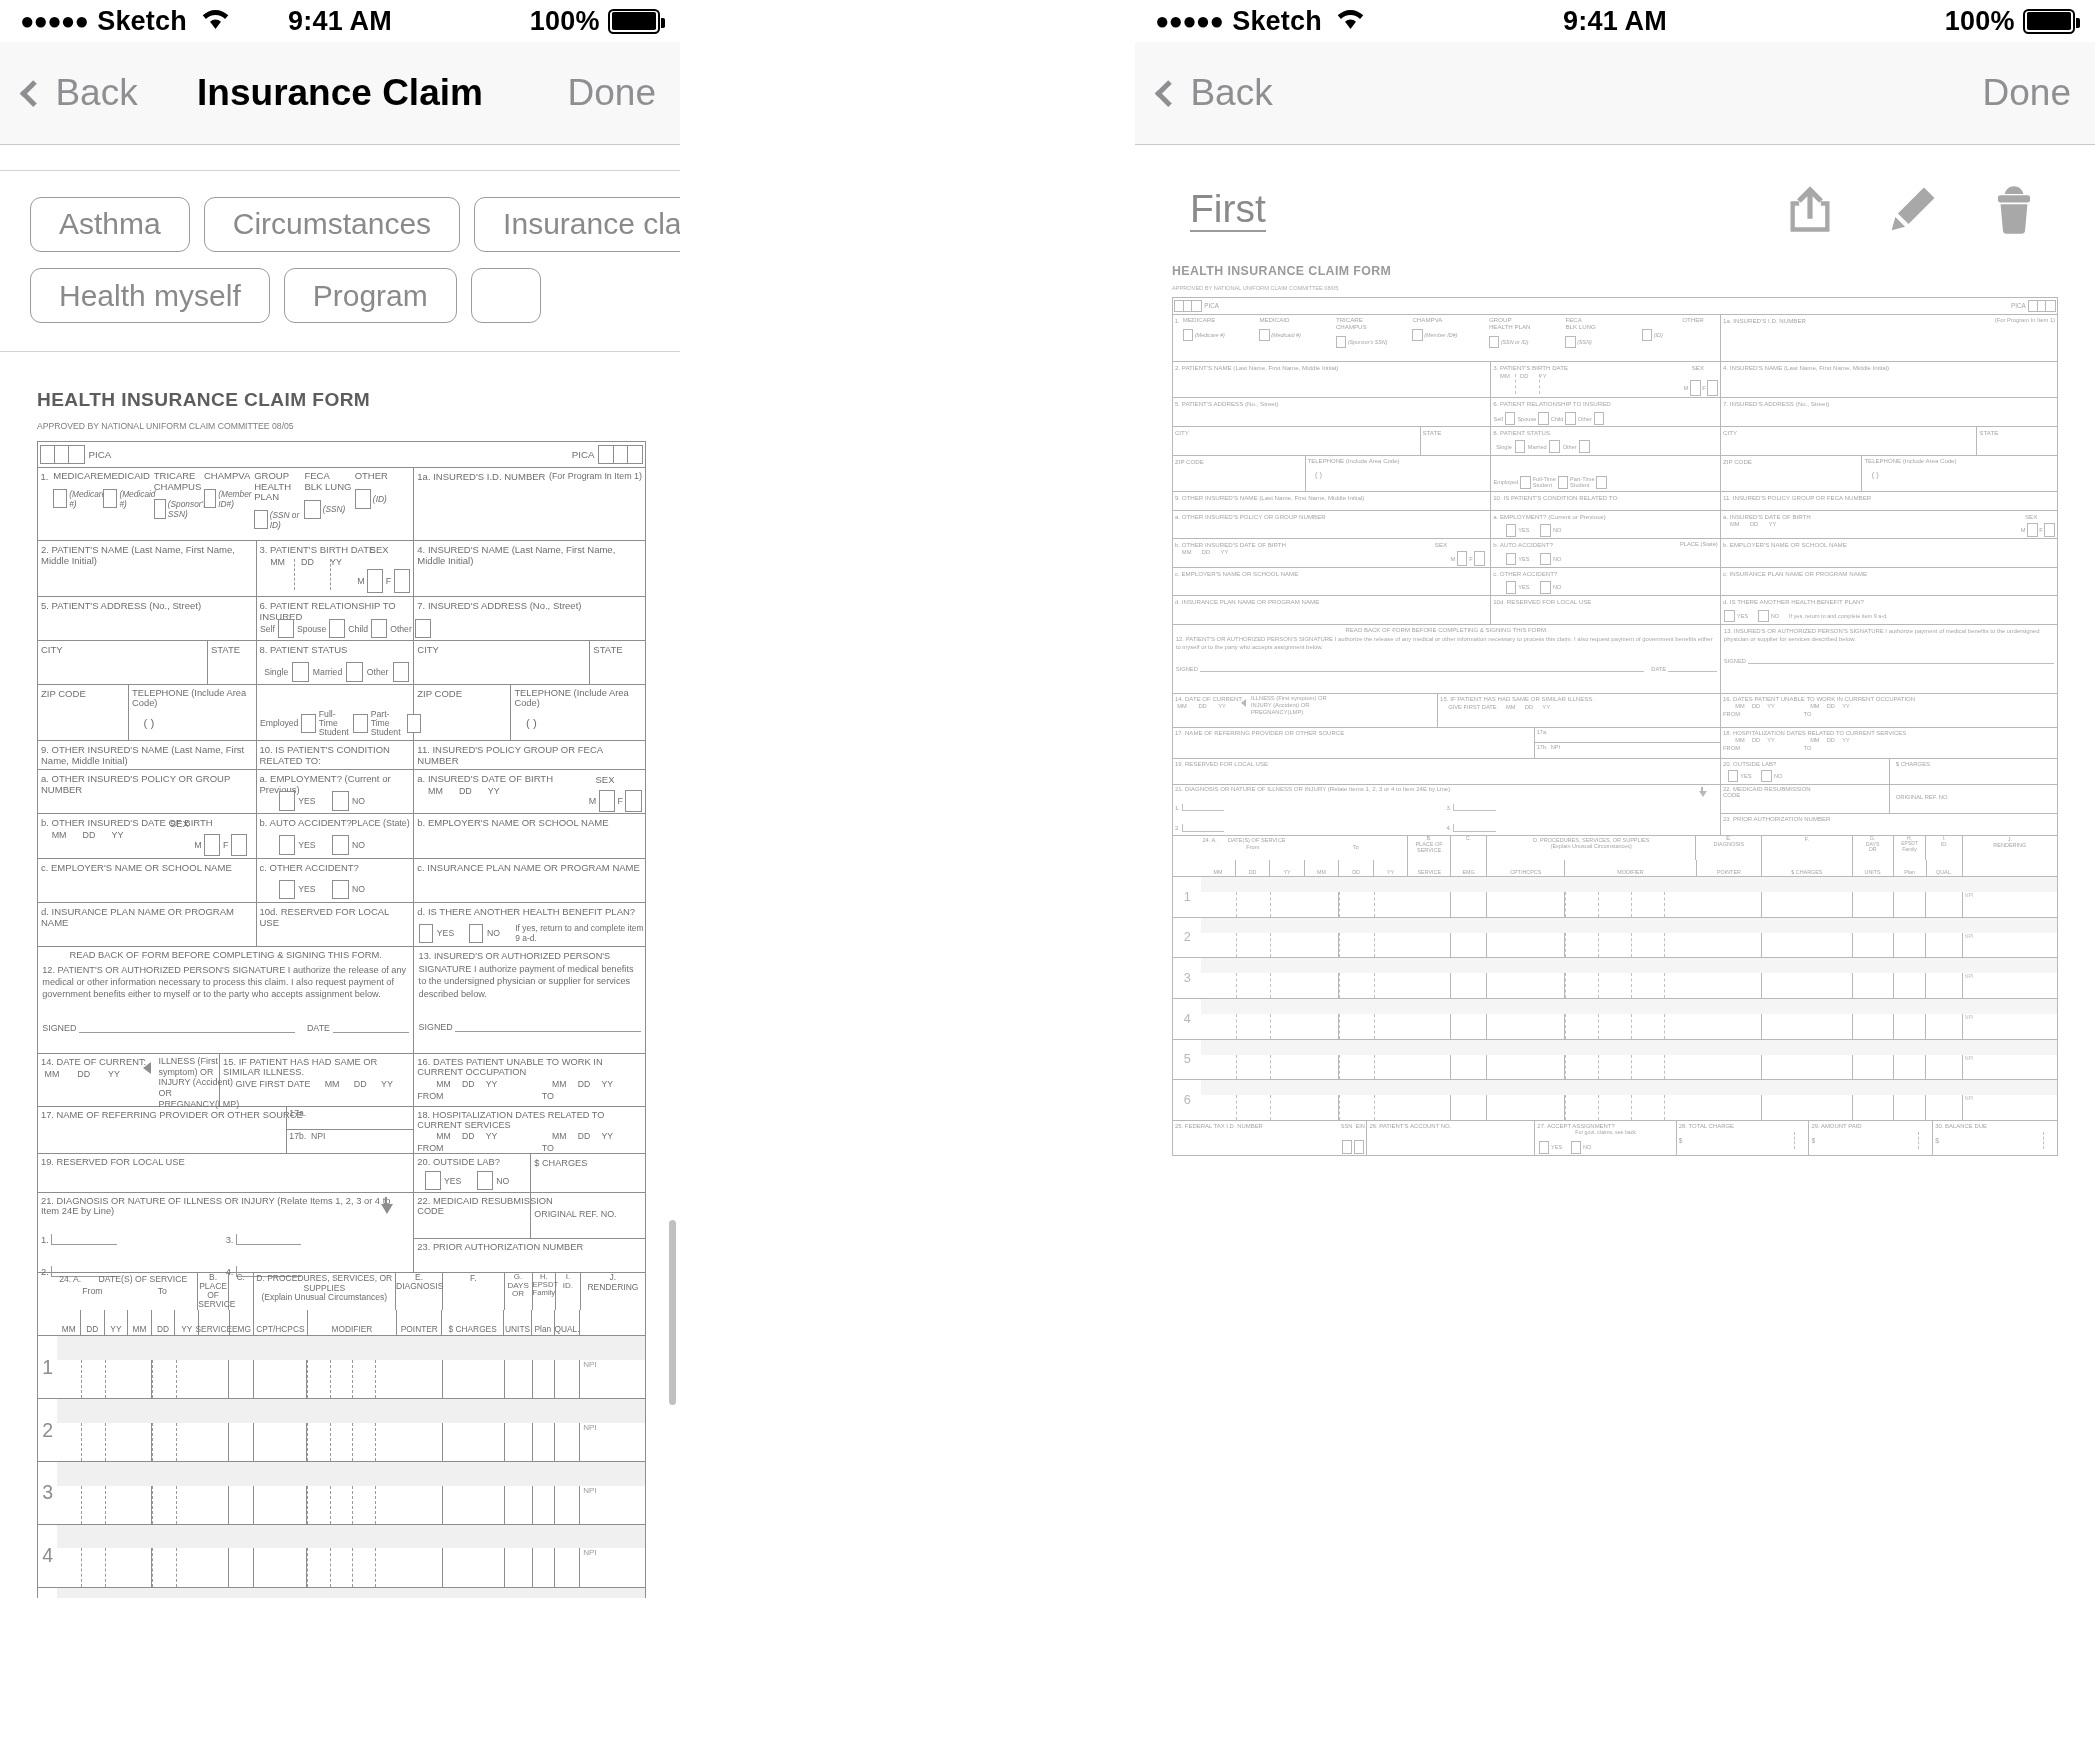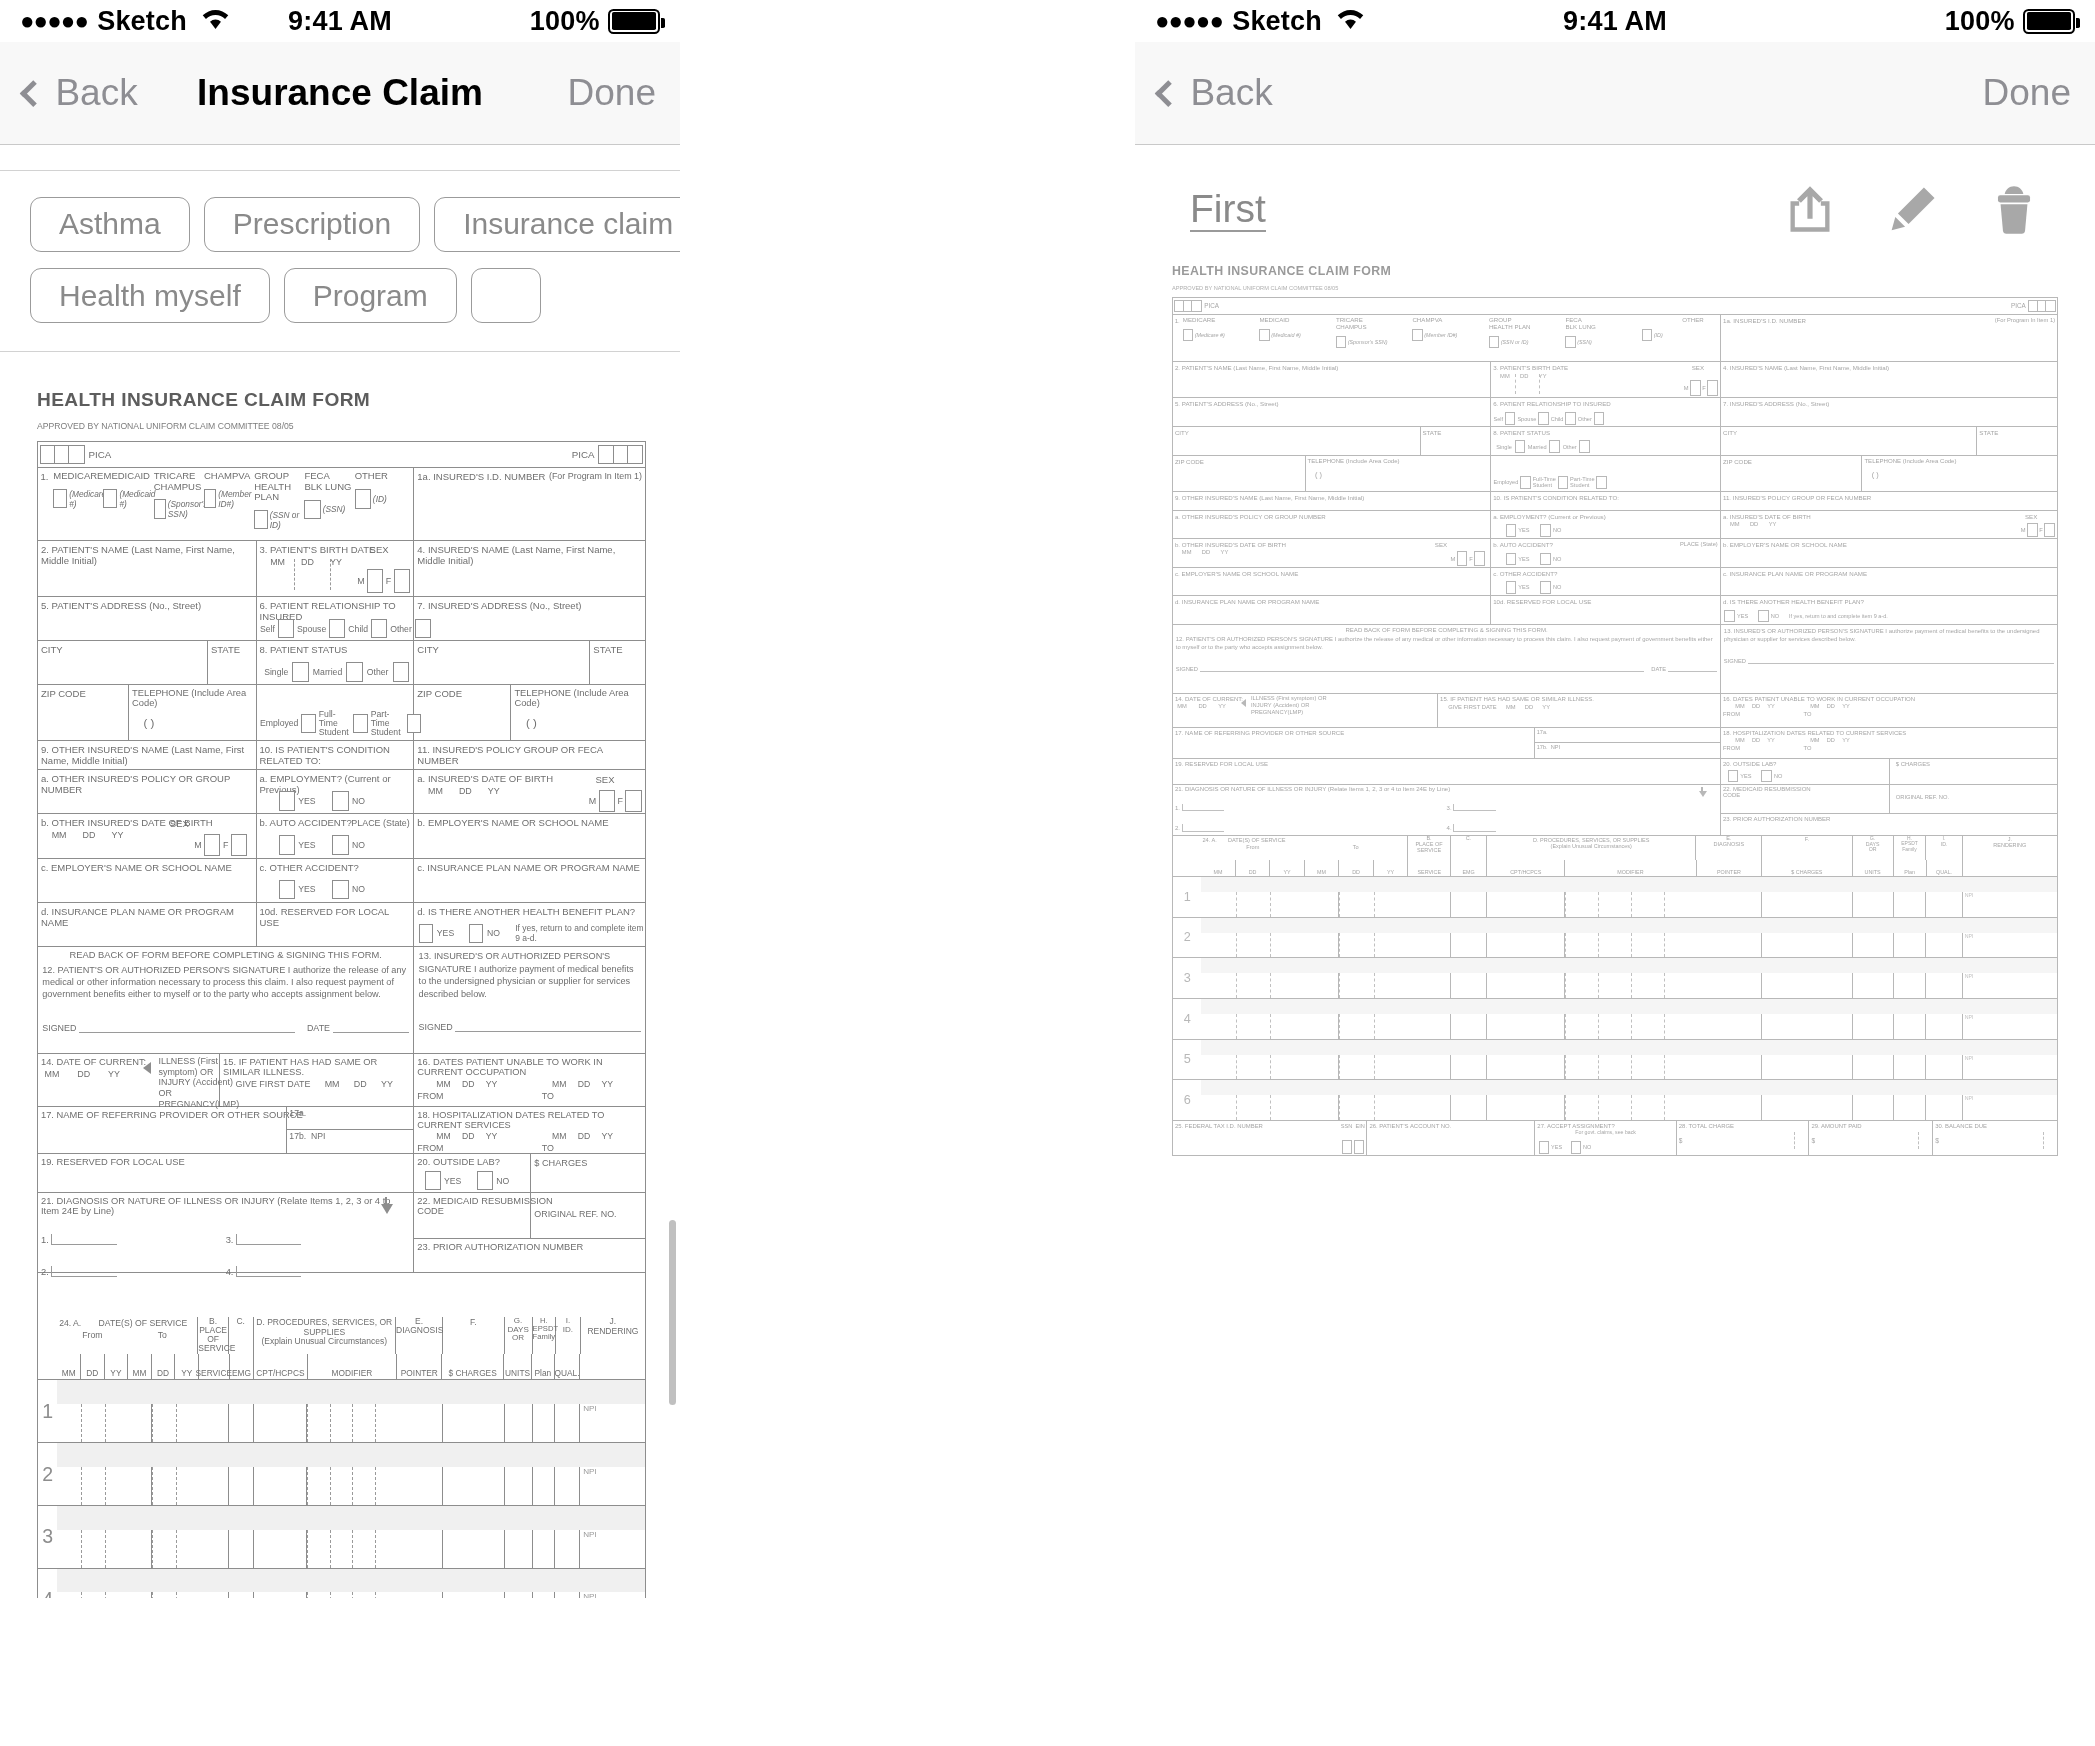--- a/index.html
+++ b/index.html
@@ -224,21 +224,21 @@
       <div class="nav-title">Insurance Claim</div>
       <div class="nav-done">Done</div>
     </div>
 
     <div class="rule-gap"></div>
     <div class="thin-rule"></div>
 
     <div class="tags-area">
       <div class="tag-row">
         <div class="tag-chip">Asthma</div>
-        <div class="tag-chip">Prescription</div>
+        <div class="tag-chip">Circumstances</div>
         <div class="tag-chip">Insurance claim</div>
       </div>
       <div class="tag-row">
         <div class="tag-chip">Health myself</div>
         <div class="tag-chip">Program</div>
         <div class="tag-chip empty"></div>
       </div>
       <div class="tags-bottom-rule"></div>
     </div>
 
@@ -519,21 +519,21 @@
                   <span style="width:50%;">3. <span style="display:inline-block;border-bottom:1.8px solid #9a9a9a;border-left:1.8px solid #9a9a9a;width:7em;height:1.2em;vertical-align:bottom;"></span></span>
                 </div><div style="display:flex;margin-top:2.2em;font-size:1.1em;">
                   <span style="width:50%;">2. <span style="display:inline-block;border-bottom:1.8px solid #9a9a9a;border-left:1.8px solid #9a9a9a;width:7em;height:1.2em;vertical-align:bottom;"></span></span>
                   <span style="width:50%;">4. <span style="display:inline-block;border-bottom:1.8px solid #9a9a9a;border-left:1.8px solid #9a9a9a;width:7em;height:1.2em;vertical-align:bottom;"></span></span>
                 </div><div style="position:absolute;right:2.4em;top:1.2em;width:0;height:0;border-left:.8em solid transparent;border-right:.8em solid transparent;border-top:1.2em solid #8d8d8d;"></div><div style="position:absolute;right:3.1em;top:.45em;width:1.8px;height:1.3em;background:#8d8d8d;"></div></div>
               <div class="c" style="width:38%;padding:0;">
                 <div style="border-bottom:1.8px solid #8d8d8d;padding:.35em;height:5.4em;position:relative;"><span style="font-size:1.1em;">22. MEDICAID RESUBMISSION</span><div style="font-size:1.08em;">CODE</div><span style="font-size:1.05em;position:absolute;left:52%;top:1.7em;">ORIGINAL REF. NO.</span><div style="position:absolute;left:50%;top:0;bottom:0;border-left:1.8px solid #8d8d8d;"></div></div>
                 <div style="padding:.35em;"><span style="font-size:1.1em;">23. PRIOR AUTHORIZATION NUMBER</span></div>
               </div>
             </div>
-            <div class="r svc-head" style="height:7.4em;margin-top:44px;">
+            <div class="r svc-head" style="height:7.4em;">
               <div class="c" style="width:3.2%;border-right:none;"></div>
               <div style="flex:1;display:flex;flex-direction:column;">
                 <div style="display:flex;height:60%;">
                   <div class="c" style="width:25.2%;text-align:center;font-size:1.02em;padding-top:.1em;">
                     <div style="text-align:left;padding-left:.2em;">24. A.<span style="margin-left:2em;">DATE(S) OF SERVICE</span></div>
                     <div style="display:flex;margin-top:.25em;">
                       <span style="flex:1;">From</span>
                       <span style="flex:1;">To</span>
                     </div>
                   </div>

